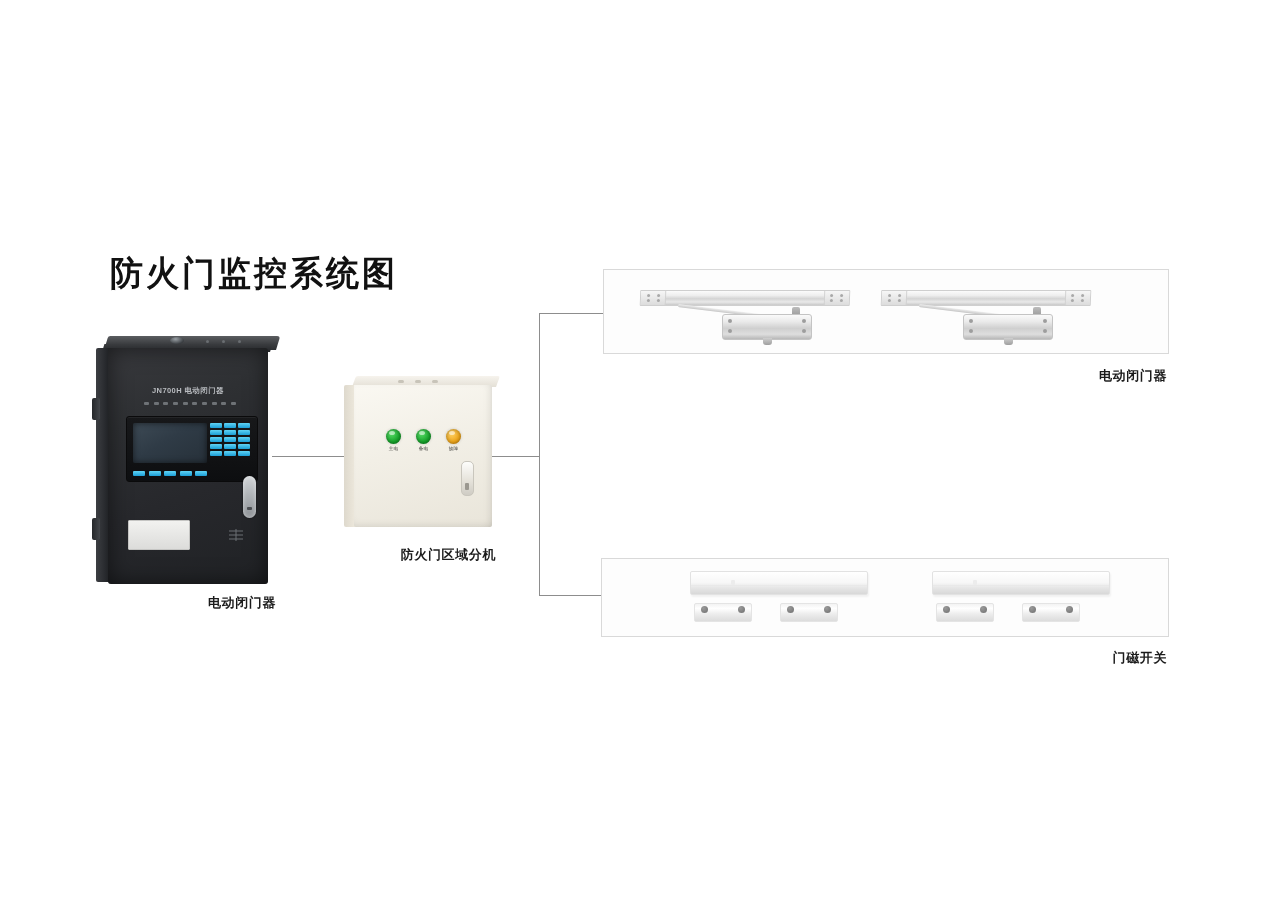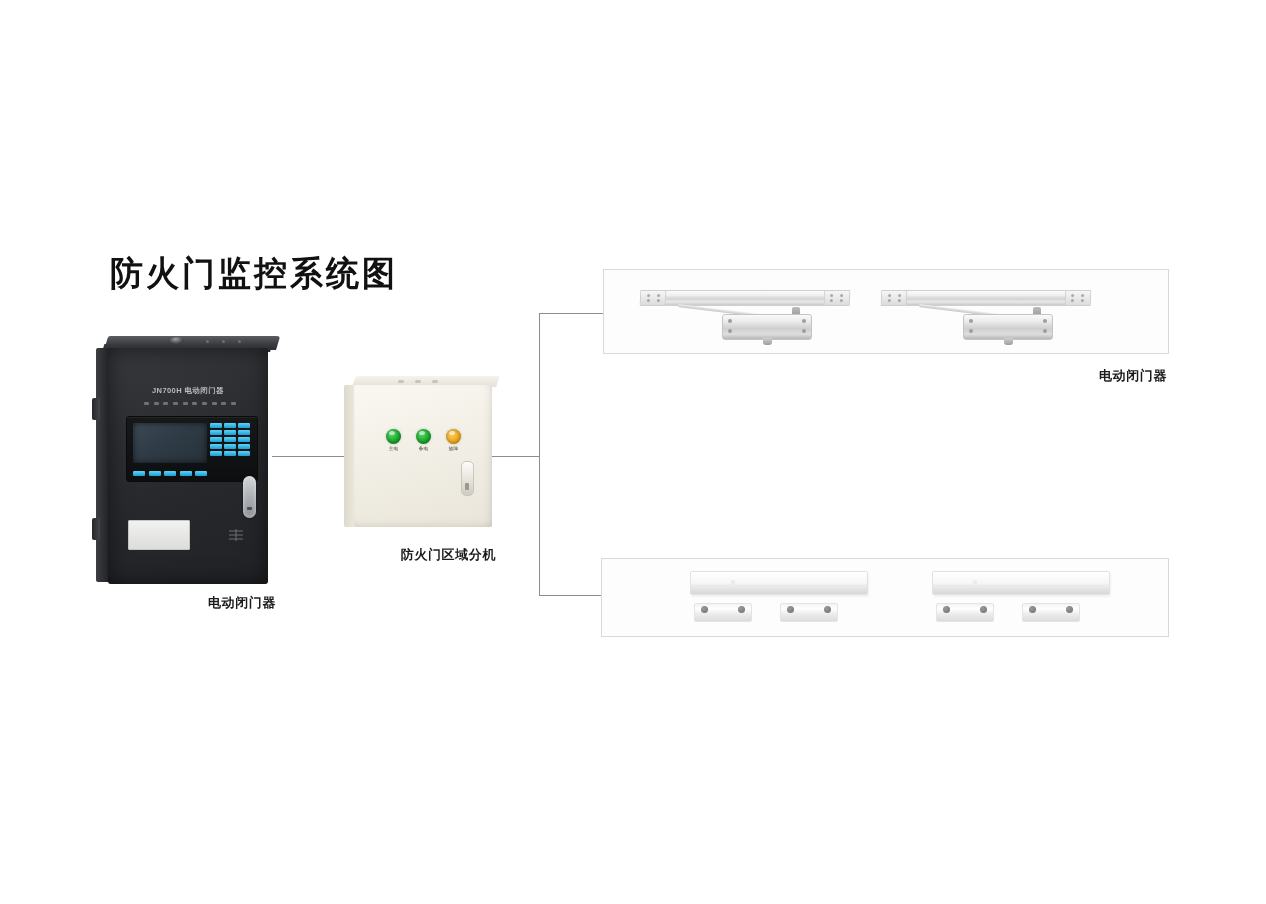--- a/index.html
+++ b/index.html
@@ -648,14 +648,15 @@
         <i class="l"></i>
         <i class="r"></i>
       </div>
       <div class="blk blk-b">
         <i class="l"></i>
         <i class="r"></i>
       </div>
     </div>
   </div>
 
+  <div class="caption" style="left:601px; top:649px; width:566px;">门磁开关</div>
 
 </div>
 
 </body></html>

